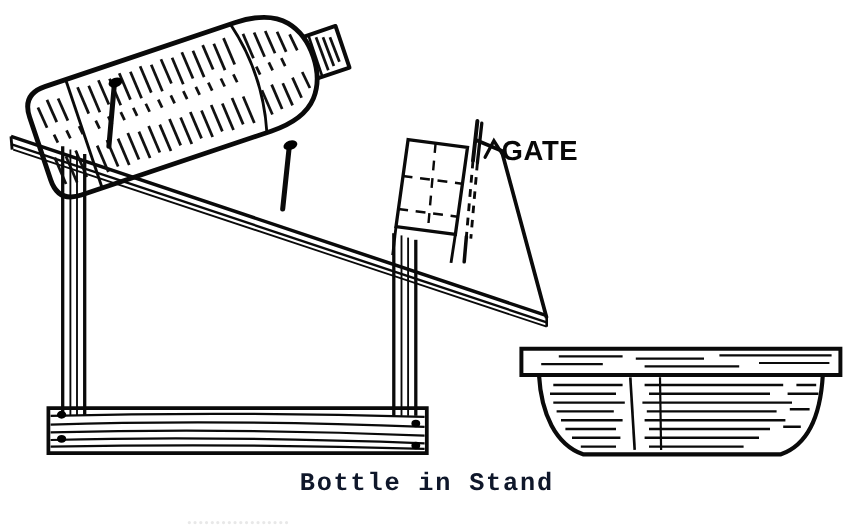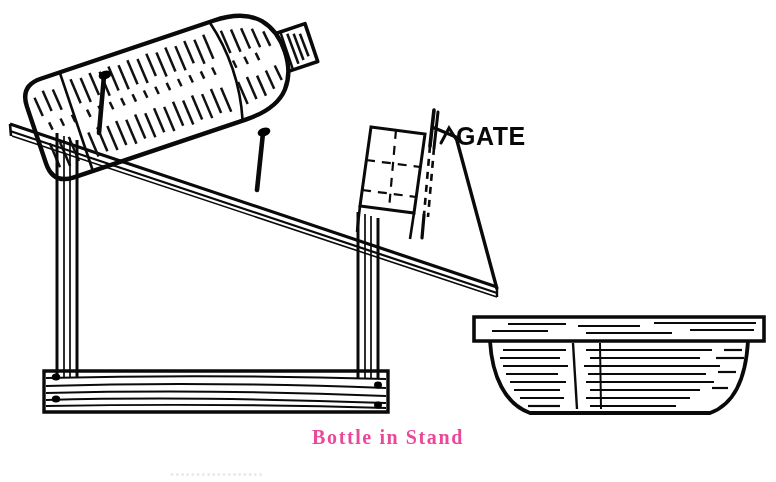--- a/index.html
+++ b/index.html
@@ -13,25 +13,25 @@
   svg#illustration{display:block;width:776px;height:482px;}
   .ink{fill:none;stroke:#0a0a0a;}
   .hatch{fill:none;stroke:#111111;stroke-linecap:butt;}
   .solid{fill:#000000;}
   .caption-layer{
     position:absolute;left:0;top:426px;width:776px;
     text-align:center;
     pointer-events:none;
   }
   .caption-text{
-    font-family:Liberation Serif, serif;
+    font-family:Liberation Mono, monospace;
     font-weight:bold;
-    font-size:20px;
+    font-size:23px;
     letter-spacing:1.6px;
-    color:#ec4899;
+    color:#0f172a;
     white-space:pre;
   }
   .gate-label{
     font-family:"Liberation Sans", sans-serif;
     font-weight:bold;
     font-size:25px;
     letter-spacing:0.5px;
     fill:#080808;
   }
   .ghost-line{

